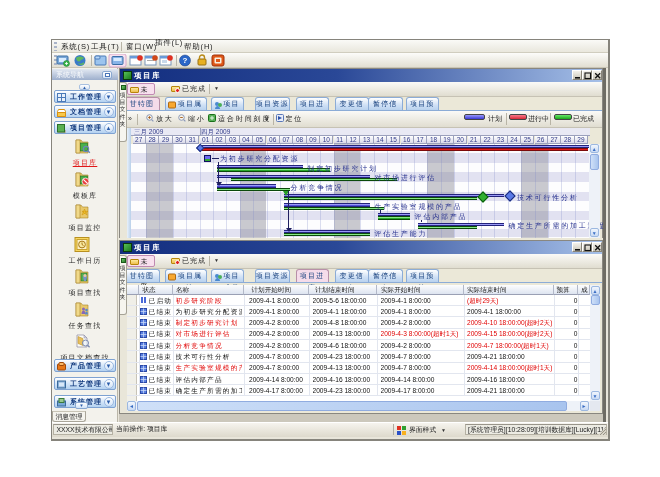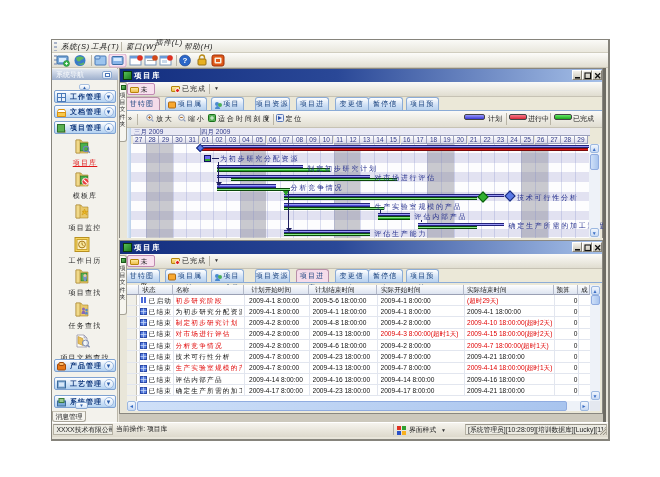--- a/index.html
+++ b/index.html
@@ -1,18 +1,18 @@
 <!DOCTYPE html>
 <html><head><meta charset="utf-8"><style>
 *{margin:0;padding:0;box-sizing:border-box;}
 html,body{width:660px;height:477px;background:#fff;font-family:"Liberation Sans",sans-serif;overflow:hidden;}
 .a{position:absolute;}
 .app{left:51px;top:39px;width:559px;height:402px;background:#e8e5da;border:1px solid #86847c;border-right:2px solid #86847c;border-bottom:2px solid #86847c;}
 .menubar{left:52px;top:40px;width:556px;height:13px;background:linear-gradient(#fafaf7,#e9e7dd);border-bottom:1px solid #d0cdbf;}
-.mi{position:absolute;top:2px;font-size:7.5px;color:#1a1a1a;letter-spacing:0.8px;font-style:italic;}
+.mi{position:absolute;top:2px;font-size:7.5px;color:#1a1a1a;letter-spacing:0.8px;}
 .grip{position:absolute;width:3px;background:repeating-linear-gradient(#aab4c8 0 2px,transparent 2px 4px);}
 .toolbar{left:52px;top:53px;width:556px;height:15px;background:linear-gradient(#fcfcfa,#e2dfd2);border-bottom:1px solid #c9c5b6;}
 .tsep{position:absolute;top:2px;width:1px;height:11px;background:#b8b4a6;}
 .sb{left:52px;top:68px;width:66px;height:354px;background:#f3f2ec;border-right:1px solid #bab6a8;}
 .sbhead{left:52px;top:69px;width:66px;height:11px;background:linear-gradient(#e2e8f2,#9dafcc);color:#f8fafc;font-size:7px;line-height:11px;padding-left:4px;}
 .gbtn{position:absolute;left:54px;width:62px;height:13px;border:1px solid #7ea2d2;border-radius:2px;background:linear-gradient(#ffffff,#d5e6f9 50%,#b4d2f1);font-size:7px;color:#123a7e;font-weight:bold;line-height:12px;padding-left:15px;letter-spacing:1px;}
 .gdot{position:absolute;right:1px;top:1px;width:10px;height:10px;border-radius:50%;background:linear-gradient(#fff,#cfe2f8);border:1px solid #9ab8e0;color:#2a5caa;font-size:6px;line-height:9px;text-align:center;}
 .gico{position:absolute;left:2px;top:2px;width:9px;height:9px;}
 .item{position:absolute;left:52px;width:66px;text-align:center;font-size:7px;color:#222;letter-spacing:1.2px;}
 .iico{position:absolute;width:18px;height:17px;}

